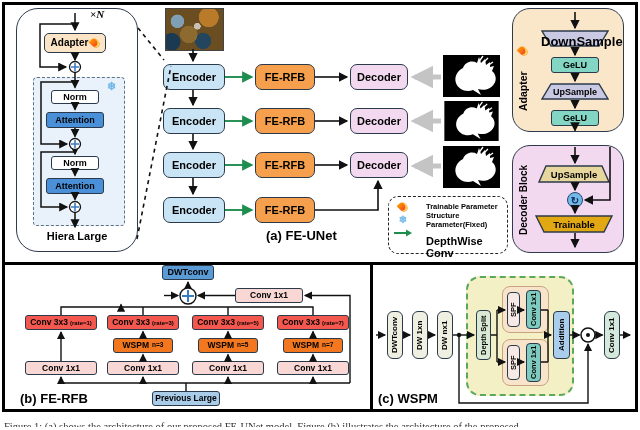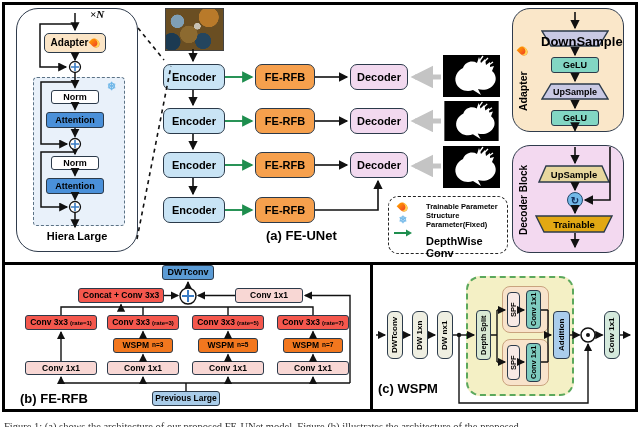--- a/index.html
+++ b/index.html
@@ -140,21 +140,20 @@
   <div class="lbl" style="left:538px;top:169px;width:72px;text-align:center;font-size:9.5px;">UpSample</div>
   <div class="abs" style="left:567px;top:192px;width:16px;height:16px;border-radius:50%;
        background:#72b8e8;border:1.5px solid #23486b;box-sizing:border-box;display:flex;
        align-items:center;justify-content:center;font-weight:bold;font-size:10px;color:#11305e;">↻</div>
   <svg class="abs" style="left:535px;top:215px;" width="78" height="18">
     <polygon points="1,1 77,1 69,17 9,17" fill="#e2a813" stroke="#2b3a4a" stroke-width="1.4"></polygon>
   </svg>
   <div class="lbl" style="left:535px;top:219px;width:78px;text-align:center;font-size:9.5px;">Trainable</div>
 
   <div class="bx sm" style="left:162px;top:265px;width:52px;height:15px;background:#5b9bd5;">DWTconv</div>
-  <div class="bx sm" style="left:78px;top:288px;width:86px;height:15px;background:#f4574d;font-size:8.5px;">Concat + Conv 3x3</div>
   <div class="bx sm" style="left:235px;top:288px;width:68px;height:15px;background:#f8d7d4;font-size:8.5px;">Conv 1x1</div>
 
   <div class="bx sm" style="left:25px;top:315px;width:72px;height:15px;background:#f4574d;gap:2px;">
     <span style="font-size:8.5px;">Conv 3x3</span>
     <span style="font-size:6px;">(rate=1)</span>
   </div>
   <div class="bx sm" style="left:107px;top:315px;width:72px;height:15px;background:#f4574d;gap:2px;">
     <span style="font-size:8.5px;">Conv 3x3</span>
     <span style="font-size:6px;">(rate=3)</span>
   </div>
@@ -200,21 +199,21 @@
   <div class="bx vt" style="left:437px;top:311px;width:16px;height:48px;background:#efefe2;font-size:8px;border-radius:6px;">DW nx1</div>
   <div class="bx vt" style="left:476px;top:310px;width:15px;height:50px;background:#d9e9d3;font-size:7.5px;border-radius:4px;">Depth Split</div>
 
   <div class="bx vt" style="left:507px;top:292px;width:13px;height:35px;background:#f7eae6;font-size:7.5px;border-radius:4px;">SPF</div>
   <div class="bx vt" style="left:526px;top:290px;width:15px;height:39px;background:#7fcbbf;font-size:7.5px;border-radius:4px;">Conv 1x1</div>
   <div class="bx vt" style="left:507px;top:345px;width:13px;height:35px;background:#f7eae6;font-size:7.5px;border-radius:4px;">SPF</div>
   <div class="bx vt" style="left:526px;top:343px;width:15px;height:39px;background:#7fcbbf;font-size:7.5px;border-radius:4px;">Conv 1x1</div>
 
   <div class="bx vt" style="left:553px;top:311px;width:17px;height:48px;background:#aacdec;font-size:8px;border-radius:4px;">Addition</div>
   <div class="bx vt" style="left:604px;top:311px;width:16px;height:48px;background:#d4e9dc;font-size:8px;border-radius:6px;">Conv 1x1</div>
-  <div class="lbl" style="left:378px;top:381px;font-size:13px;">(c) WSPM</div>
+  <div class="lbl" style="left:378px;top:391px;font-size:13px;">(c) WSPM</div>
 
   <svg class="ov" width="640" height="430">
     <defs>
       <marker id="mb" markerWidth="7" markerHeight="7" refX="5.2" refY="3" orient="auto">
         <path d="M0,0 L6,3 L0,6 Z" fill="#111"></path>
         </marker>
       <marker id="mg" markerWidth="7" markerHeight="7" refX="5.2" refY="3" orient="auto">
         <path d="M0,0 L6,3 L0,6 Z" fill="#1e8e4e"></path>
         </marker>
       <marker id="mgr" markerWidth="5" markerHeight="5" refX="3.6" refY="2.25" orient="auto">

